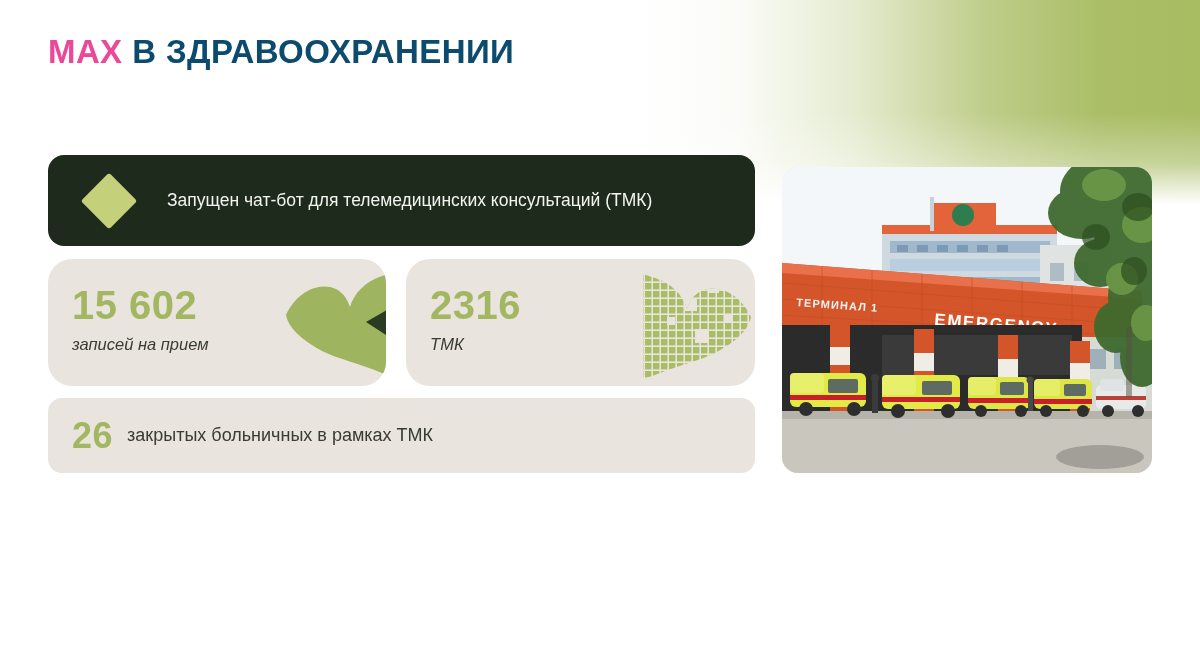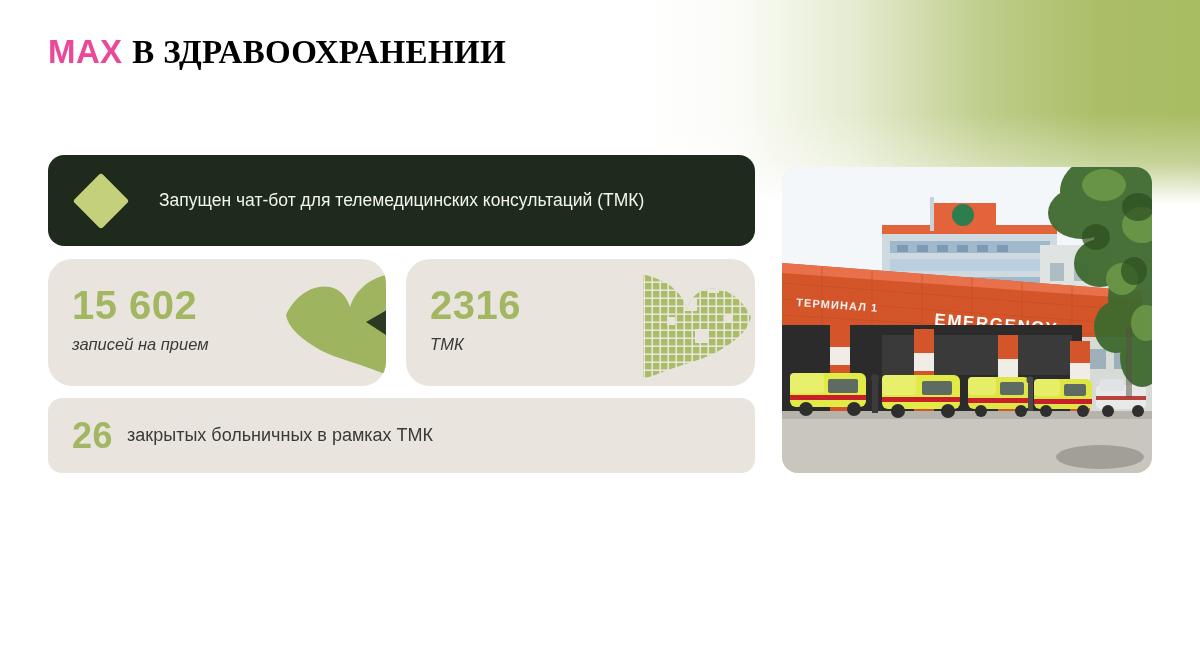--- a/index.html
+++ b/index.html
@@ -57,35 +57,35 @@
     position: absolute;
     left: 48px;
     top: 34px;
     font-size: 33px;
     font-weight: 700;
     letter-spacing: 0.4px;
     line-height: 1.1;
     white-space: nowrap;
   }
   .header .brand { color: #ec4899; }
-  .header .rest  { color: #000000; font-family: Liberation Serif, serif; }
+  .header .rest  { color: #0c4a6e; }
 
   
   .highlight-card {
     position: absolute;
     left: 48px;
     top: 155px;
     width: 707px;
     height: 91px;
     background: #1e2a1c;
     border-radius: 16px;
     display: flex;
     align-items: center;
     box-sizing: border-box;
-    padding: 0 24px;
+    padding: 0 32px;
   }
   .diamond {
     width: 40px;
     height: 40px;
     flex: 0 0 40px;
     background: #c4d07a;
     transform: rotate(45deg);
     border-radius: 3px;
     margin-left: 9px;
     margin-right: 38px;

